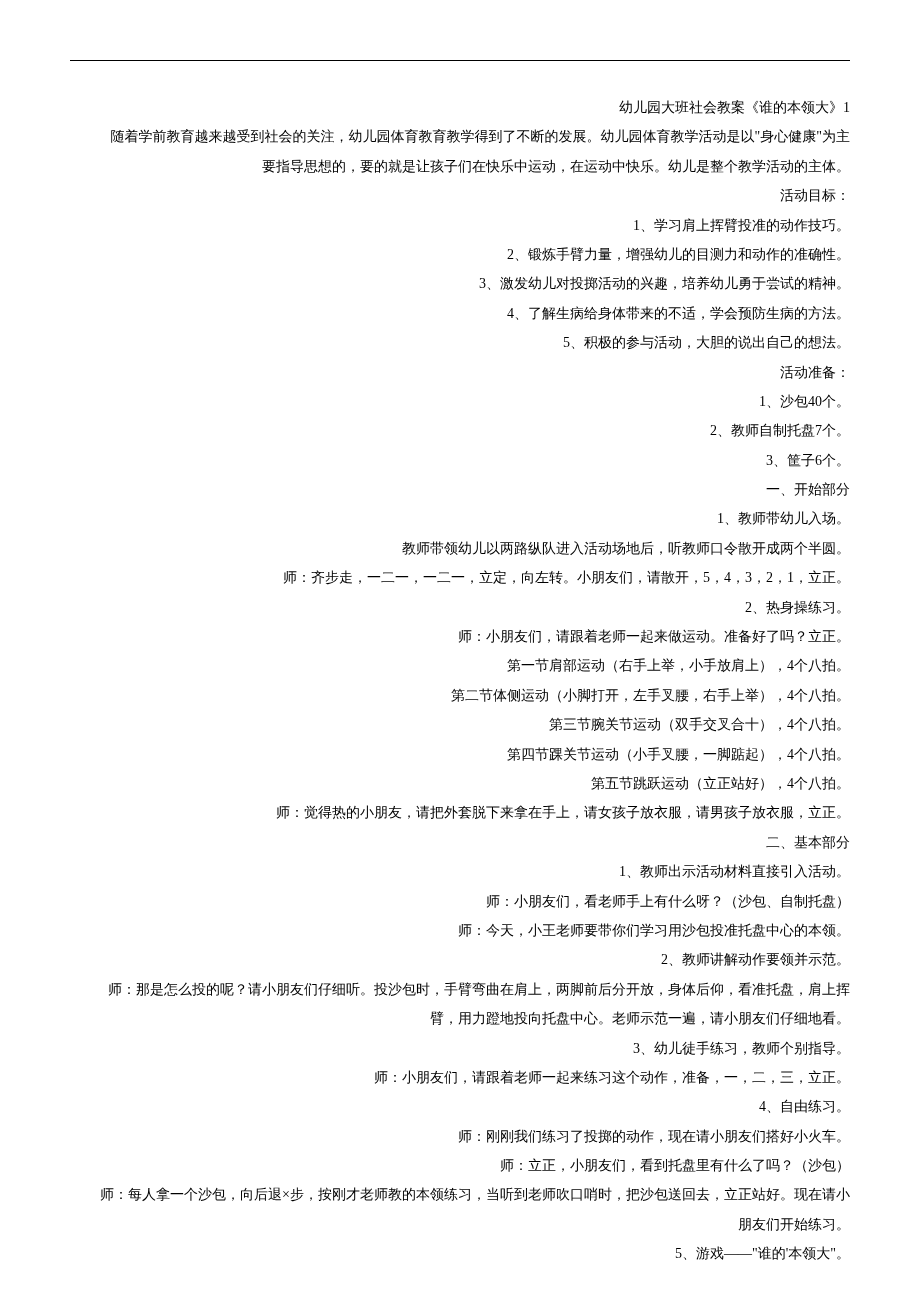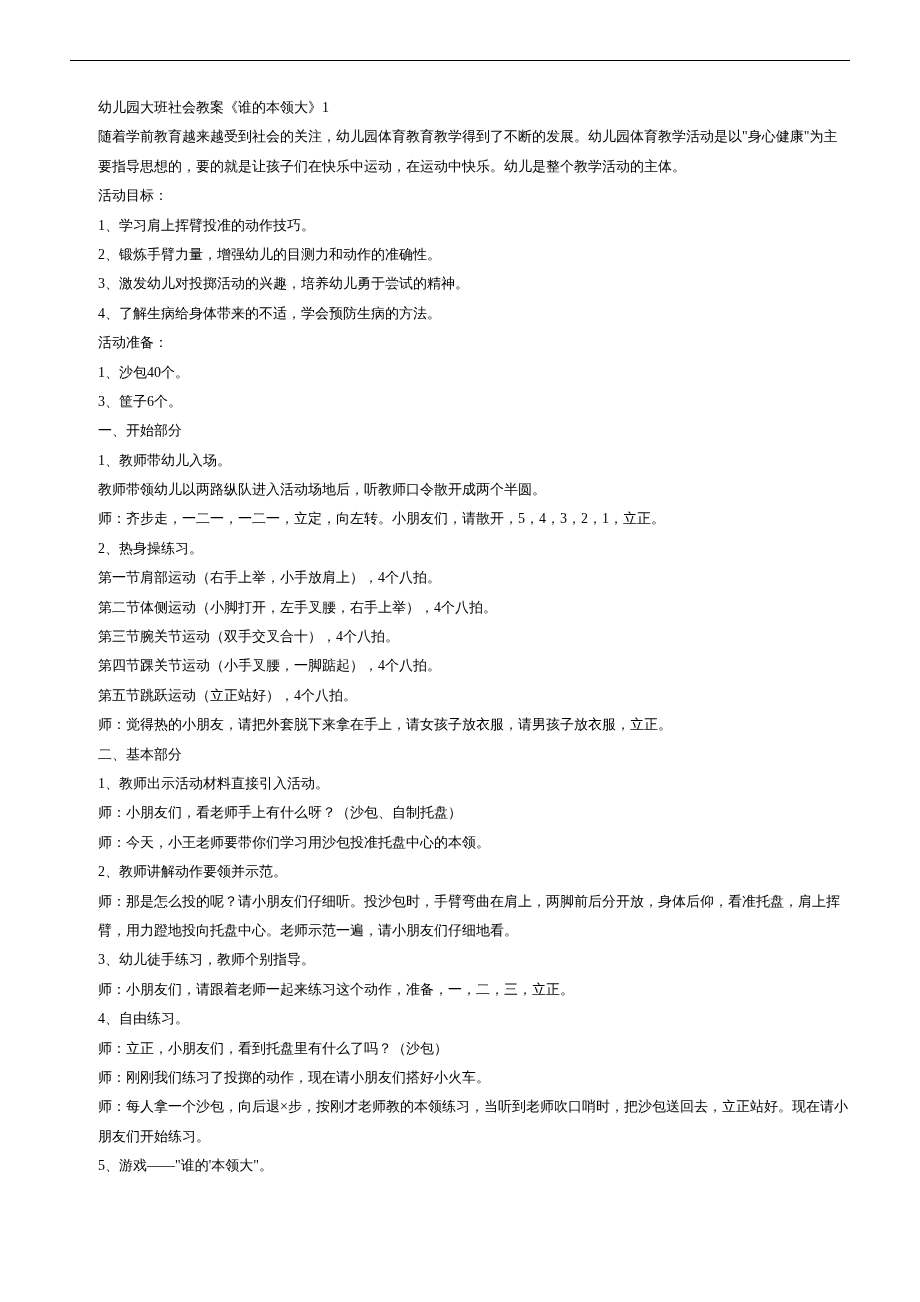--- a/index.html
+++ b/index.html
@@ -14,56 +14,60 @@
     padding: 60px 70px 40px 70px;
   }
   .hr-line {
     border: none;
     border-top: 1.5px solid #000;
     margin: 0 0 32px 0;
   }
   .para {
     text-indent: 2em;
     word-break: break-all;
+    text-align: right;
   }
   .no-indent { text-indent: 0; margin-left: 28px; }
 </style>
 </head>
 <body>
 
 <hr class="hr-line">
 
 <div id="content">
     <p class="para">幼儿园大班社会教案《谁的本领大》1</p>
     <p class="para no-indent">随着学前教育越来越受到社会的关注，幼儿园体育教育教学得到了不断的发展。幼儿园体育教学活动是以"身心健康"为主要指导思想的，要的就是让孩子们在快乐中运动，在运动中快乐。幼儿是整个教学活动的主体。</p>
     <p class="para">活动目标：</p>
     <p class="para">1、学习肩上挥臂投准的动作技巧。</p>
     <p class="para">2、锻炼手臂力量，增强幼儿的目测力和动作的准确性。</p>
     <p class="para">3、激发幼儿对投掷活动的兴趣，培养幼儿勇于尝试的精神。</p>
     <p class="para">4、了解生病给身体带来的不适，学会预防生病的方法。</p>
+    <p class="para">5、积极的参与活动，大胆的说出自己的想法。</p>
     <p class="para">活动准备：</p>
     <p class="para">1、沙包40个。</p>
+    <p class="para">2、教师自制托盘7个。</p>
     <p class="para">3、筐子6个。</p>
     <p class="para">一、开始部分</p>
     <p class="para">1、教师带幼儿入场。</p>
     <p class="para">教师带领幼儿以两路纵队进入活动场地后，听教师口令散开成两个半圆。</p>
     <p class="para">师：齐步走，一二一，一二一，立定，向左转。小朋友们，请散开，5，4，3，2，1，立正。</p>
     <p class="para">2、热身操练习。</p>
+    <p class="para">师：小朋友们，请跟着老师一起来做运动。准备好了吗？立正。</p>
     <p class="para">第一节肩部运动（右手上举，小手放肩上），4个八拍。</p>
     <p class="para">第二节体侧运动（小脚打开，左手叉腰，右手上举），4个八拍。</p>
     <p class="para">第三节腕关节运动（双手交叉合十），4个八拍。</p>
     <p class="para">第四节踝关节运动（小手叉腰，一脚踮起），4个八拍。</p>
     <p class="para">第五节跳跃运动（立正站好），4个八拍。</p>
     <p class="para">师：觉得热的小朋友，请把外套脱下来拿在手上，请女孩子放衣服，请男孩子放衣服，立正。</p>
     <p class="para">二、基本部分</p>
     <p class="para">1、教师出示活动材料直接引入活动。</p>
     <p class="para">师：小朋友们，看老师手上有什么呀？（沙包、自制托盘）</p>
     <p class="para">师：今天，小王老师要带你们学习用沙包投准托盘中心的本领。</p>
     <p class="para">2、教师讲解动作要领并示范。</p>
     <p class="para no-indent">师：那是怎么投的呢？请小朋友们仔细听。投沙包时，手臂弯曲在肩上，两脚前后分开放，身体后仰，看准托盘，肩上挥臂，用力蹬地投向托盘中心。老师示范一遍，请小朋友们仔细地看。</p>
     <p class="para">3、幼儿徒手练习，教师个别指导。</p>
     <p class="para">师：小朋友们，请跟着老师一起来练习这个动作，准备，一，二，三，立正。</p>
     <p class="para">4、自由练习。</p>
+    <p class="para">师：刚刚我们练习了投掷的动作，现在请小朋友们搭好小火车。</p>
     <p class="para">师：立正，小朋友们，看到托盘里有什么了吗？（沙包）</p>
-    <p class="para">师：刚刚我们练习了投掷的动作，现在请小朋友们搭好小火车。</p>
     <p class="para no-indent">师：每人拿一个沙包，向后退×步，按刚才老师教的本领练习，当听到老师吹口哨时，把沙包送回去，立正站好。现在请小朋友们开始练习。</p>
     <p class="para">5、游戏——"谁的'本领大"。</p>
   </div>
 
 </body></html>

